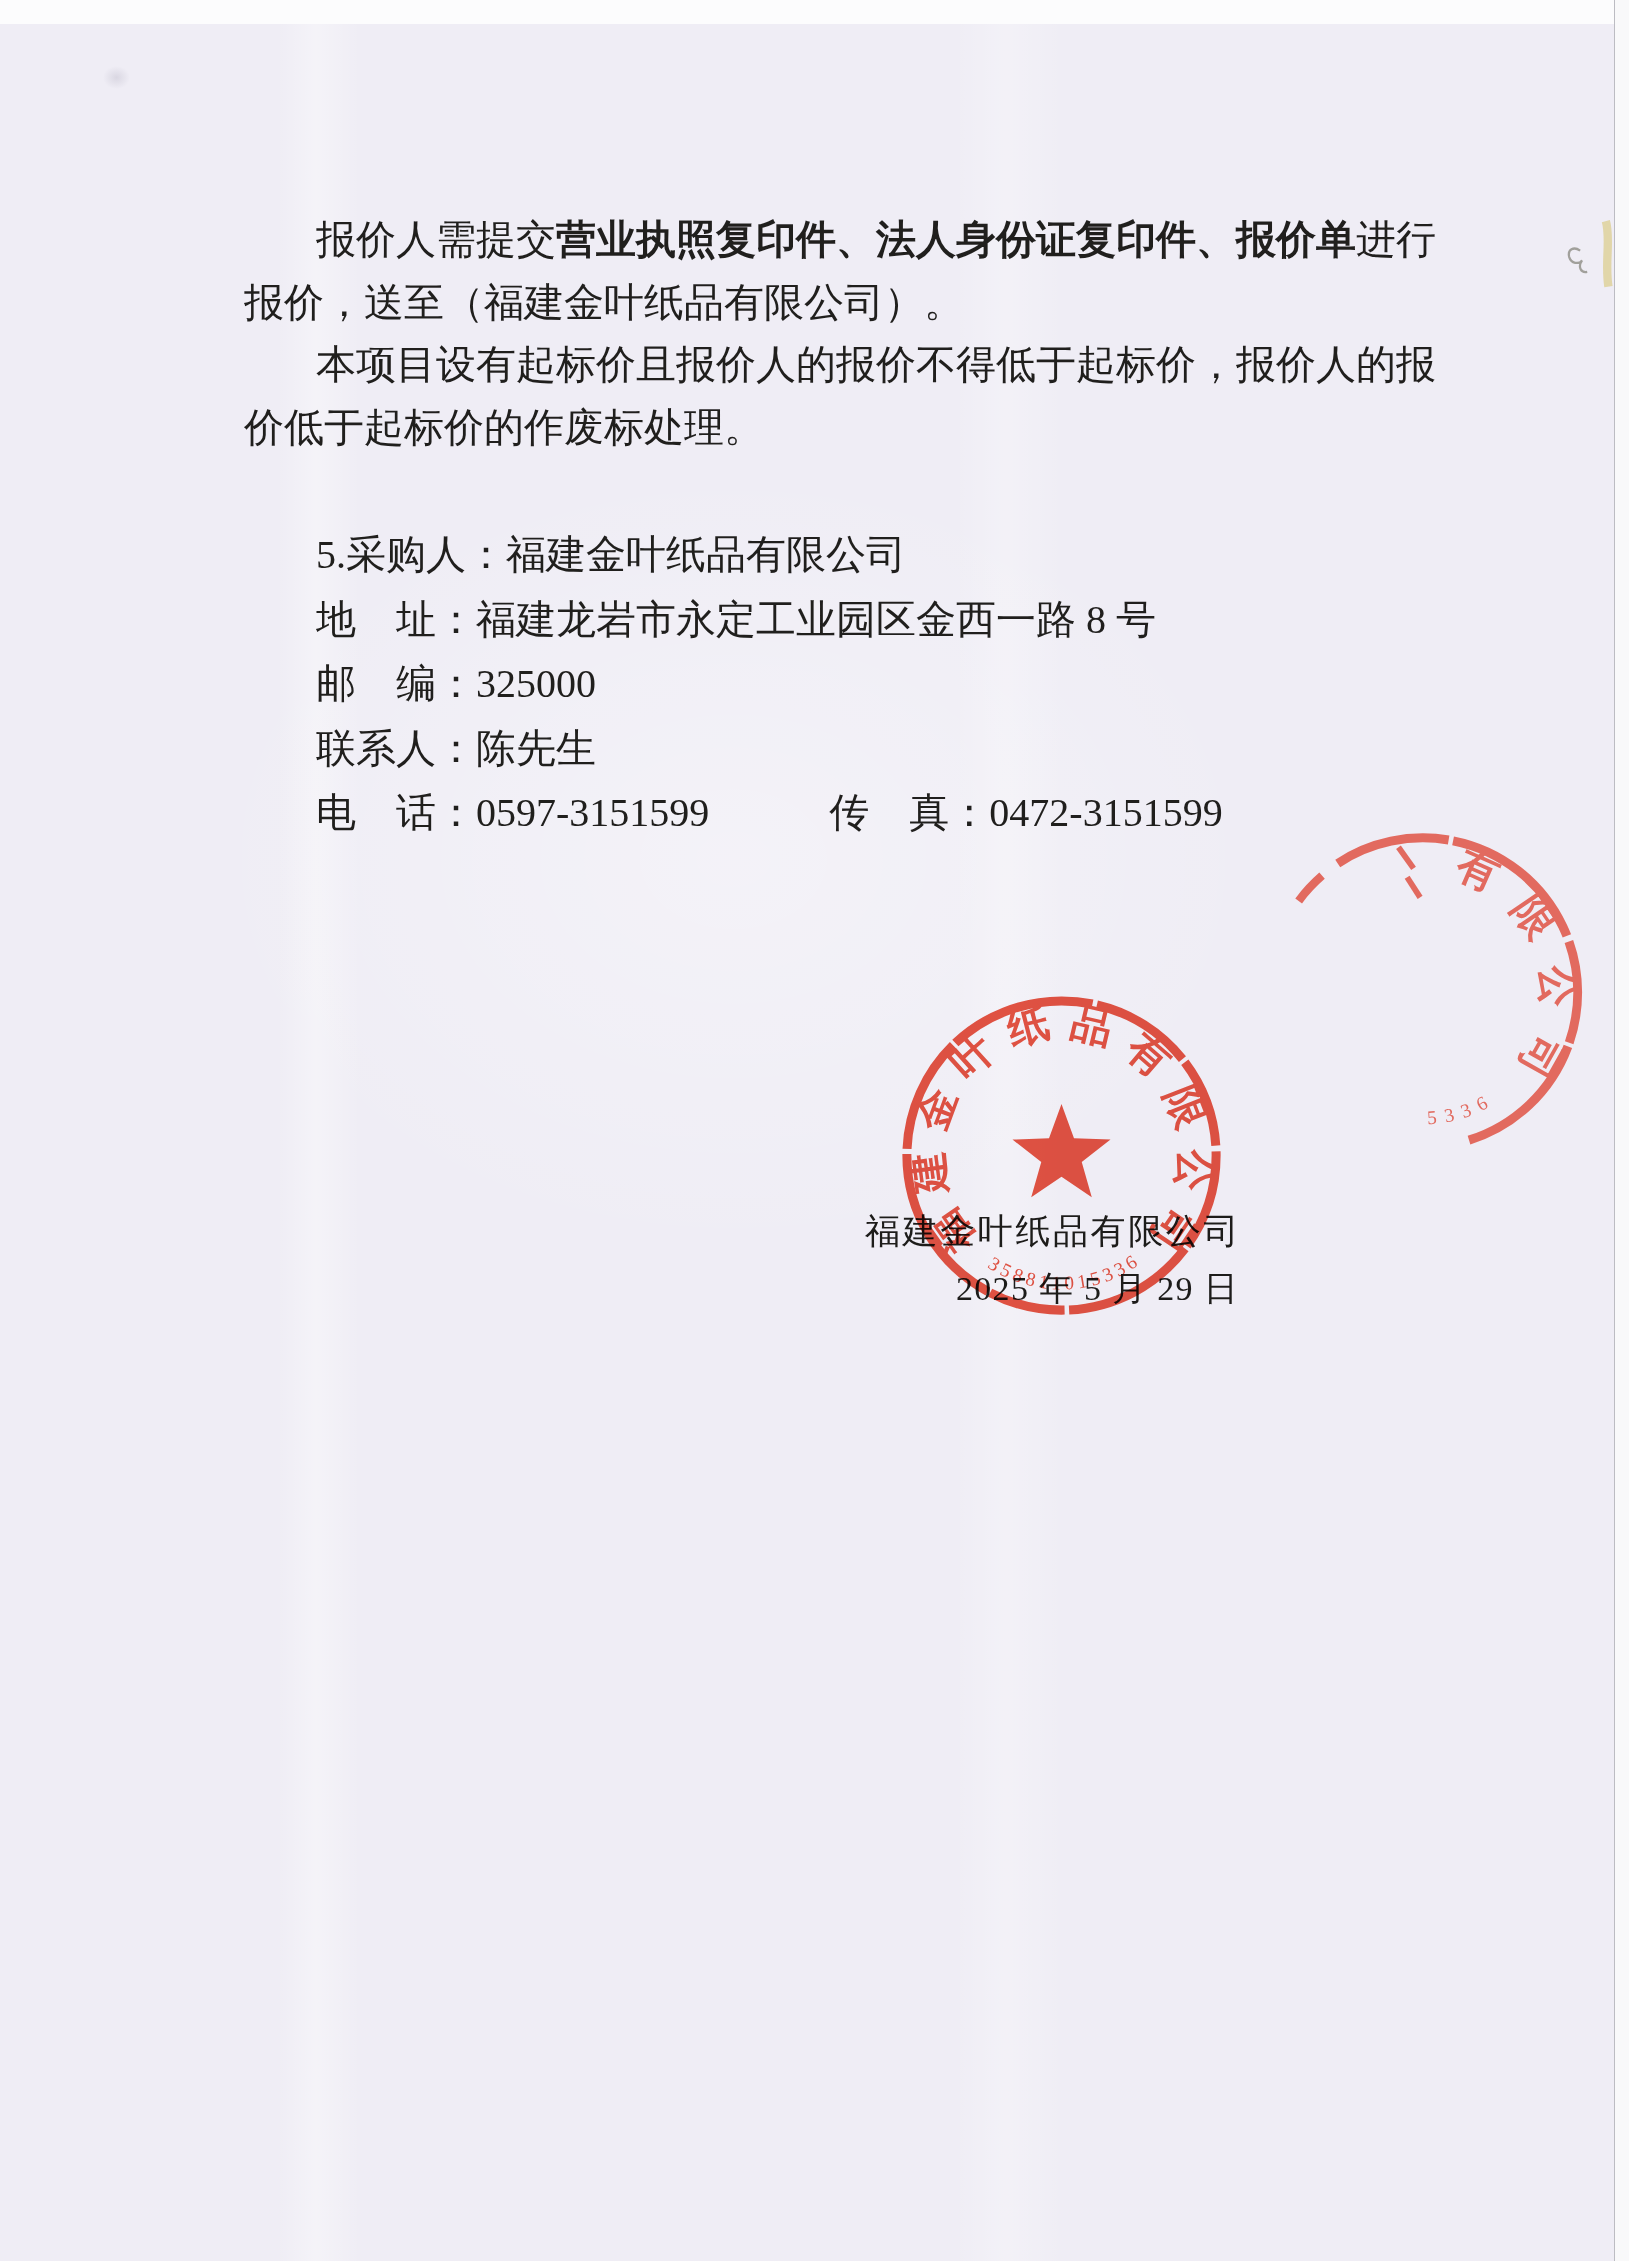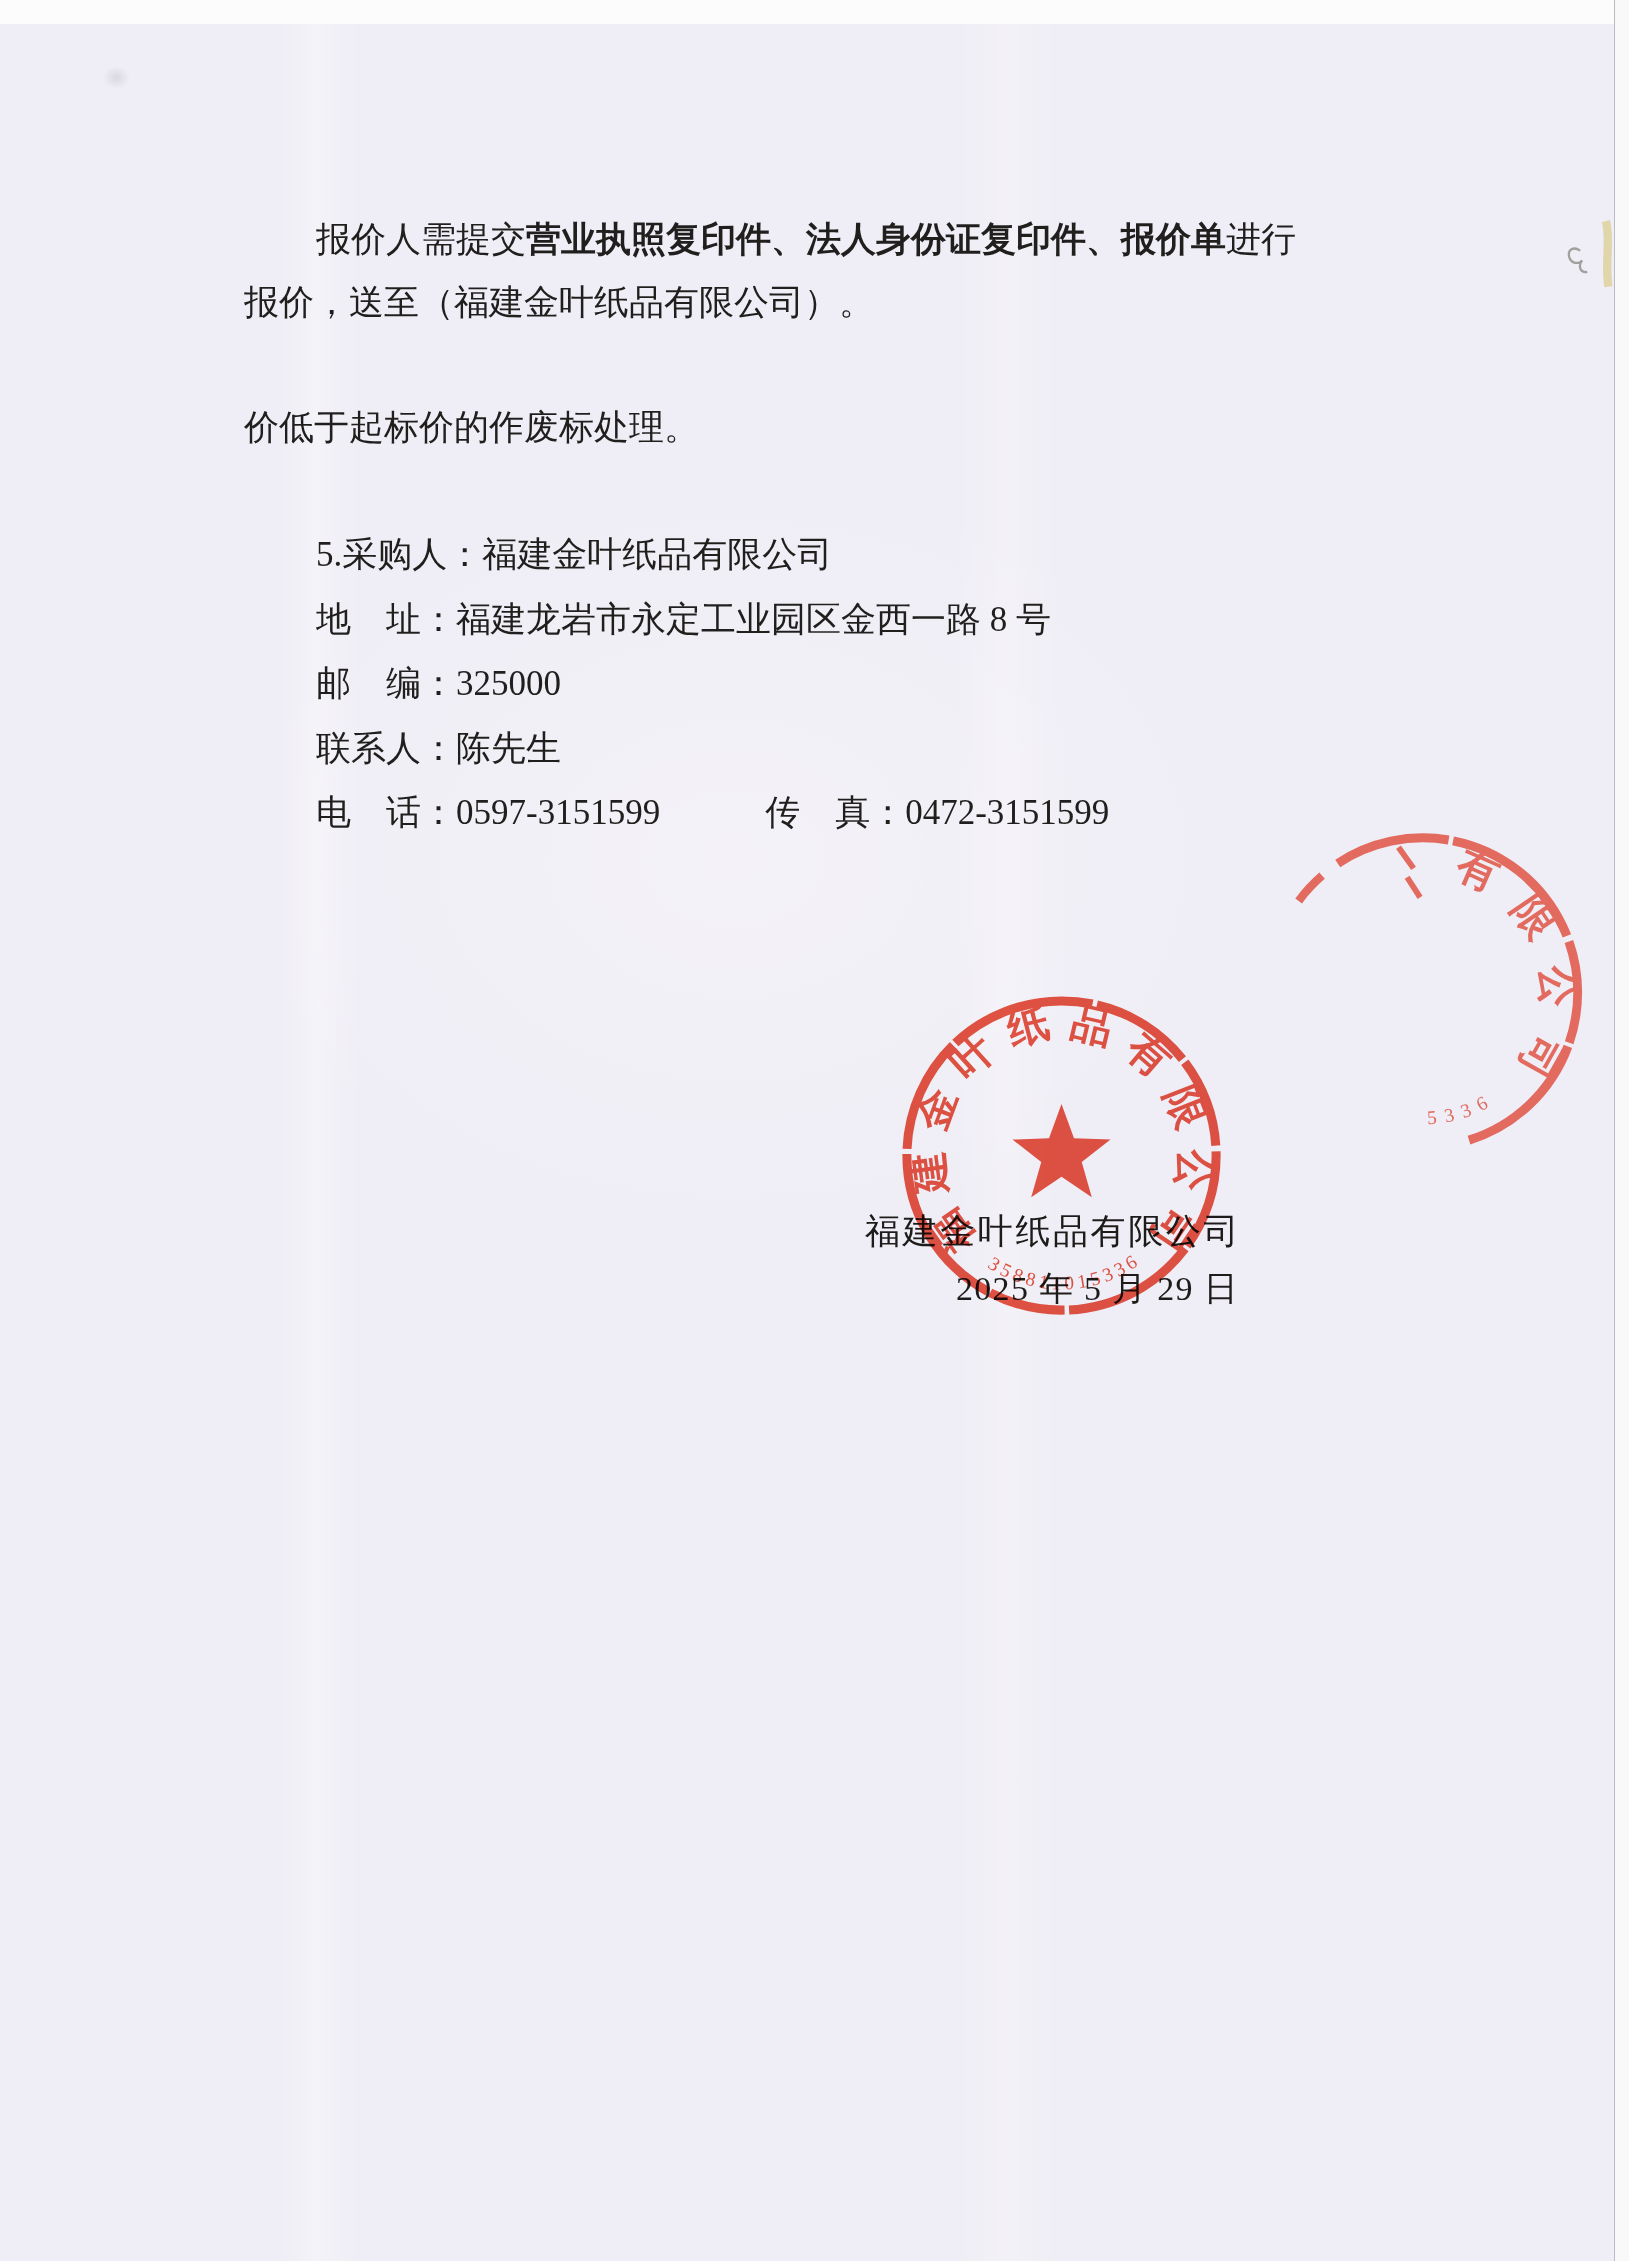--- a/index.html
+++ b/index.html
@@ -17,21 +17,21 @@
   
   .top-strip{position:absolute;left:0;top:0;width:100%;height:24px;background:#fcfcfd;}
   
   .right-strip{position:absolute;top:0;right:0;width:15.5px;height:100%;
     background:#f9f9fa;border-left:1.3px solid #bcbcc2;}
   .smudge{position:absolute;left:103px;top:66px;width:27px;height:23px;border-radius:50%;
     background:radial-gradient(closest-side, rgba(120,115,140,.18), rgba(120,115,140,0));}
   
   .line{
     position:absolute;left:244px;
-    font-size:35px;line-height:37px;letter-spacing:0px;
+    font-size:40px;line-height:37px;letter-spacing:0px;
     color:#201f1d;white-space:pre;
   }
   .line.indent{left:316px;}
   .line b{font-weight:bold;}
   
   .sig-company{
     position:absolute;left:865px;top:1208px;
     font-size:35px;letter-spacing:2.6px;color:#1d1c1a;white-space:pre;
   }
   .sig-date{
@@ -50,20 +50,21 @@
 <body>
 
 <div class="page">
 
   <div class="top-strip"></div>
   <div class="right-strip"></div>
   <div class="smudge"></div>
 
   <div class="line indent" style="top:221px"><span>报价人需提交</span><b>营业执照复印件、法人身份证复印件、报价单</b><span>进行</span></div>
   <div class="line" style="top:284px">报价，送至（福建金叶纸品有限公司）。</div>
+  <div class="line indent" style="top:346px">本项目设有起标价且报价人的报价不得低于起标价，报价人的报</div>
   <div class="line" style="top:409px">价低于起标价的作废标处理。</div>
   <div class="line indent" style="top:536px">5.采购人：福建金叶纸品有限公司</div>
   <div class="line indent" style="top:601px">地　址：福建龙岩市永定工业园区金西一路 8 号</div>
   <div class="line indent" style="top:665px">邮　编：325000</div>
   <div class="line indent" style="top:730px">联系人：陈先生</div>
   <div class="line indent" style="top:794px">电　话：0597-3151599　　　传　真：0472-3151599</div>
 
   <div class="sig-company">福建金叶纸品有限公司</div>
   <div class="sig-date">2025 年 5 月 29 日</div>
 

